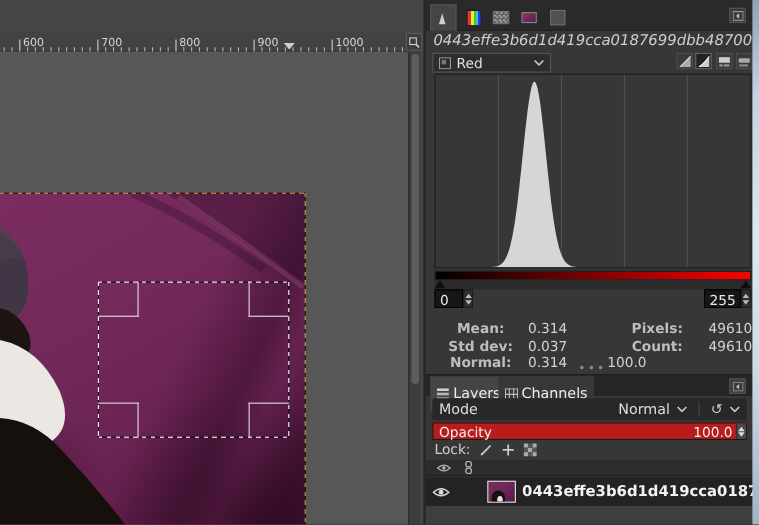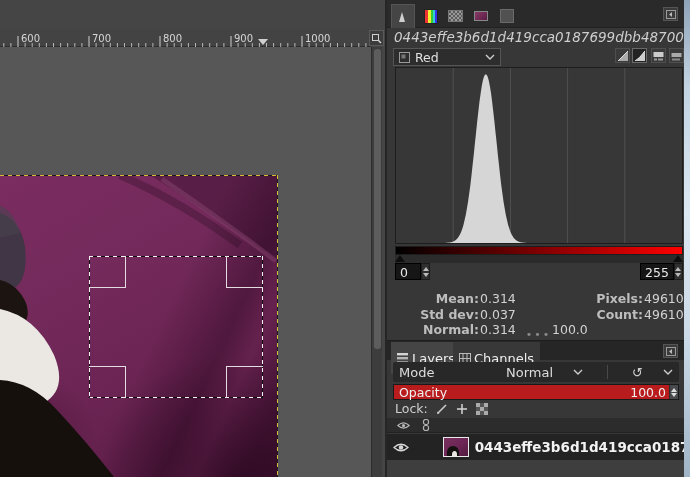--- a/index.html
+++ b/index.html
@@ -52,30 +52,30 @@
   .grad-bar { position:absolute; left:8px; top:246px; width:288px; height:9px; border:1px solid #1d1d1d;
     background:linear-gradient(90deg,#000 0%, #f00 100%); }
   .slider-strip { position:absolute; left:8px; top:255px; width:288px; height:8px; background:#2b2b2b; }
   .tri-handle { position:absolute; top:0; width:0; height:0; border-left:5px solid transparent; border-right:5px solid transparent; border-bottom:7px solid #0e0e0e; }
   .spin { position:absolute; top:263px; height:17px; display:flex; }
   .spin-val { background:#161616; color:#e8e8e8; font-size:12.5px; padding:1px 4px; min-width:26px; border:1px solid #000; }
   .spin-arrows { width:9px; display:flex; flex-direction:column; justify-content:center; gap:2px; background:#2f2f2f; border:1px solid #1c1c1c; align-items:center; }
   .arr-up { width:0; height:0; border-left:3px solid transparent; border-right:3px solid transparent; border-bottom:4px solid #bbb; }
   .arr-dn { width:0; height:0; border-left:3px solid transparent; border-right:3px solid transparent; border-top:4px solid #bbb; }
   .stats { position:absolute; left:8px; top:292px; width:288px; display:grid; grid-template-columns:85px 72px 92px 39px; row-gap:1px; font-size:12.5px; line-height:14.5px; }
-  .stat-label { text-align:right; font-weight:bold; color:#bdbdbd; padding-right:1px; }
+  .stat-label { text-align:center; font-weight:bold; color:#bdbdbd; padding-right:1px; }
   .stat-value { text-align:left; color:#d2d2d2; }
   .splitter-dots { position:absolute; left:0; top:331px; width:100%; text-align:center; color:#8a8a8a; font-size:11px; letter-spacing:2px; line-height:8px; }
 
   .layers-tabbar { position:absolute; left:0; top:340px; width:100%; height:20px; background:#262626; border-top:1px solid #1e1e1e; }
   .ltab { position:absolute; top:1px; height:19px; display:flex; align-items:center; gap:3px; padding:16px 6px; font-size:13px; color:#eee; }
   .ltab.active { background:#454545; }
   .ltab.inactive { background:#383838; }
   .mode-row { position:absolute; left:6px; top:362px; width:286px; height:20px; background:#282828; border-radius:2px; display:flex; align-items:center; font-size:13px; color:#ddd; padding:0 6px; }
-  .mode-right { margin-left:auto; display:flex; align-items:center; gap:20px; }
+  .mode-right { margin-left:auto; display:flex; align-items:center; gap:6px; }
   .mode-divider { width:1px; height:14px; background:#484848; margin:0 4px; }
   .opacity-row { position:absolute; left:6px; top:384px; width:286px; height:16px; background:#b91c1c; border:1px solid #191919; display:flex; align-items:center; font-size:12.5px; color:#f0f0f0; padding-left:5px; }
   .opacity-val { margin-left:auto; padding-right:3px; }
   .opacity-spin { width:9px; height:100%; display:flex; flex-direction:column; justify-content:center; align-items:center; gap:1px; background:#47494d; border-left:1px solid #2e2e2e; }
   .lock-row { position:absolute; left:8px; top:401px; height:15px; display:flex; align-items:center; gap:8px; font-size:12.5px; color:#cfcfcf; }
   .hdr-row { position:absolute; left:0; top:418px; width:100%; height:15px; background:#2c2c2c; display:flex; align-items:center; gap:12px; padding-left:10px; border-bottom:1px solid #222; }
   .layer-row { position:absolute; left:0; top:434px; width:100%; height:26px; background:#232323; display:flex; align-items:center; }
   .layer-eye { width:30px; display:flex; justify-content:center; }
   .layer-thumb { width:28px; height:20px; border:1px solid #e9e9e9; margin-left:28px; position:relative; overflow:hidden;
     background:linear-gradient(140deg,#79305f 0%, #6a2453 60%, #511a3e 100%); }

